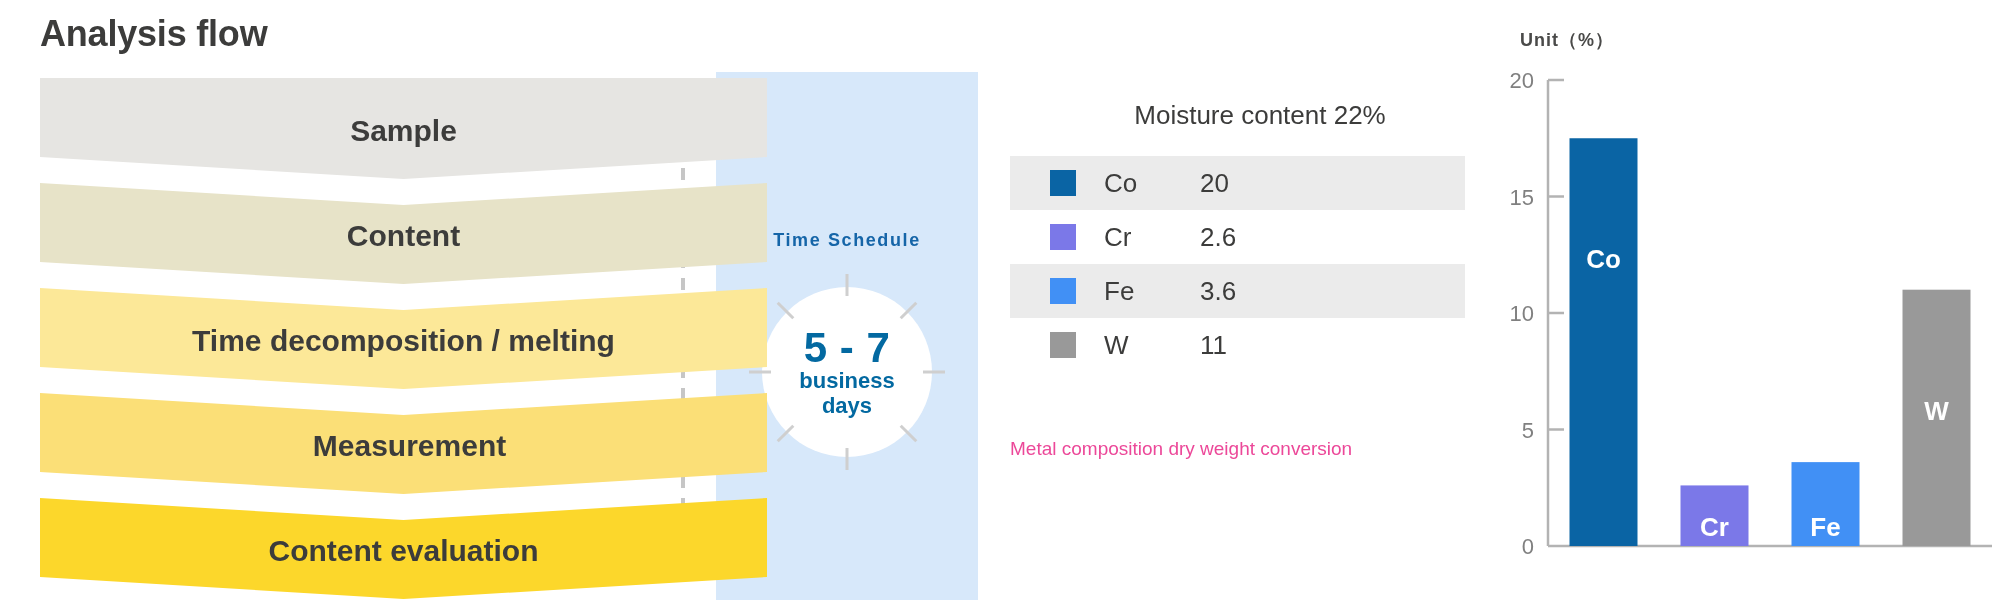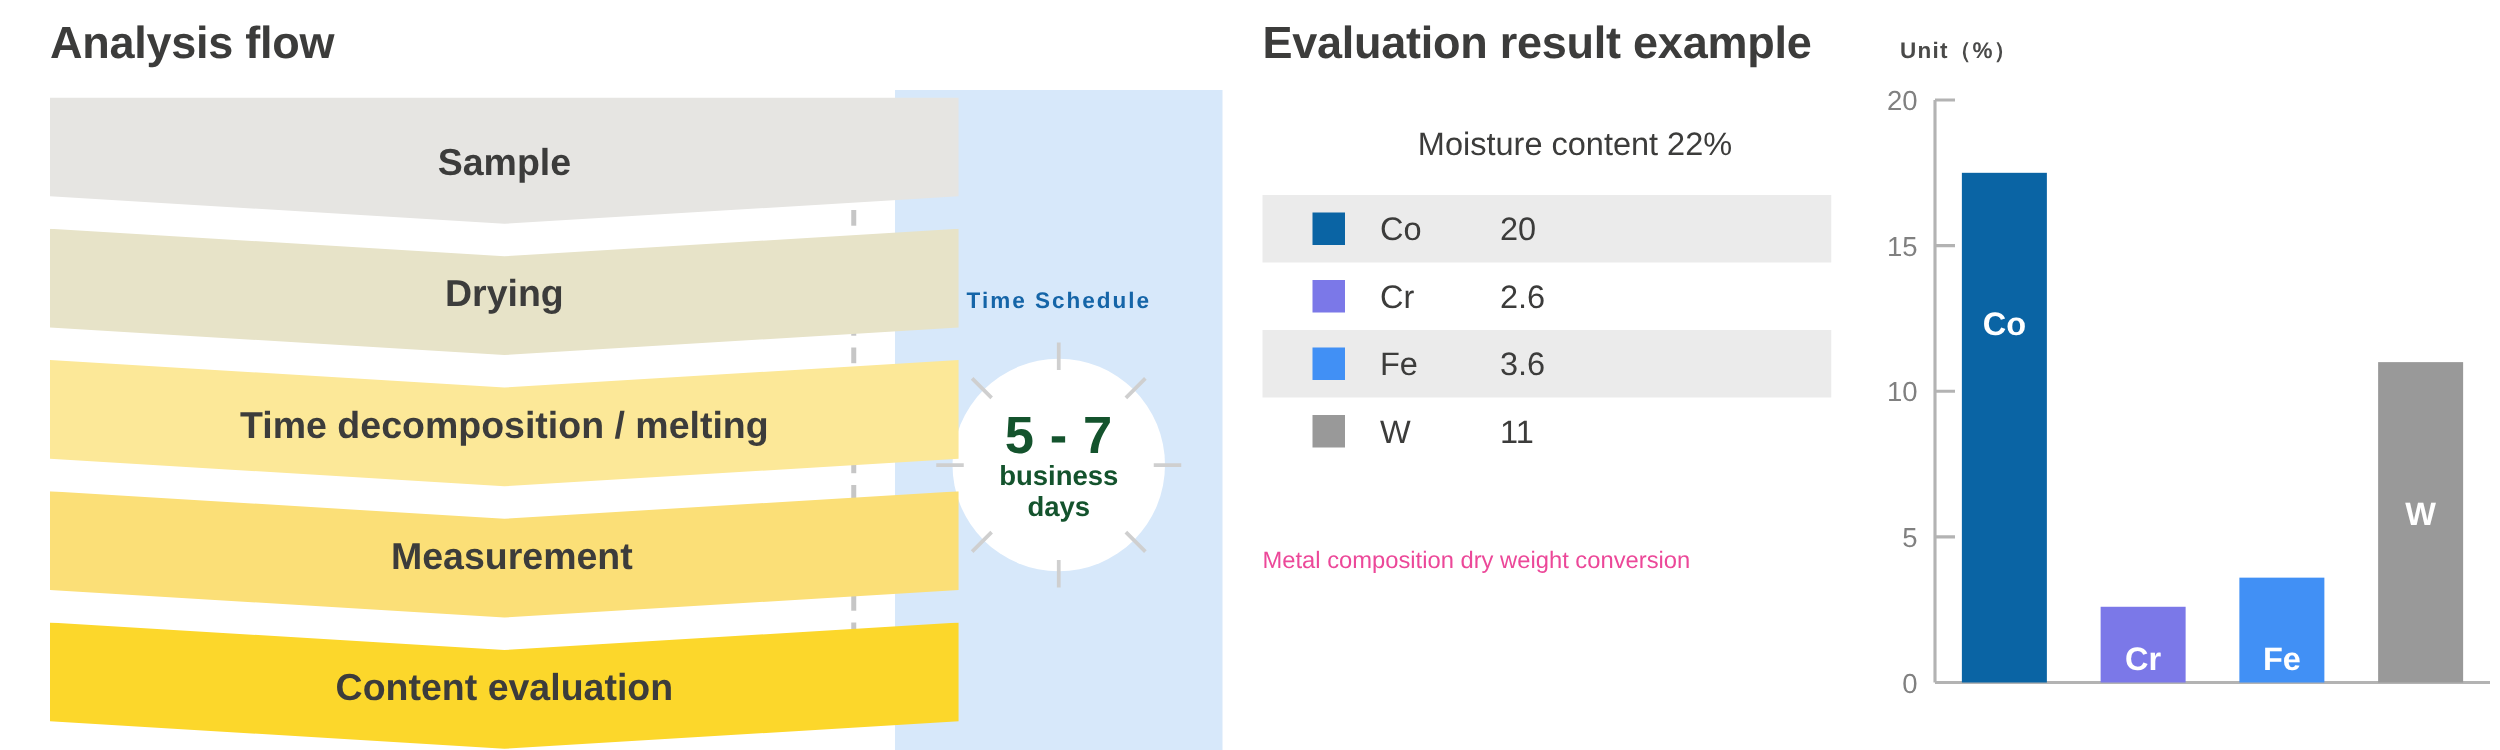--- a/index.html
+++ b/index.html
@@ -97,21 +97,21 @@
     width: 170px; height: 170px;
     background: #ffffff;
     border-radius: 50%;
   }
   .clock-ticks { position: absolute; left: 0; top: 0; width: 200px; height: 200px; }
   .clock-text {
     position: absolute;
     left: 0; top: 0; width: 200px; height: 200px;
     display: flex; flex-direction: column;
     align-items: center; justify-content: center;
-    color: #14532d;
+    color: #0369a1;
   }
   .clock-big { font-size: 42px; font-weight: bold; line-height: 1.04; letter-spacing: 0.5px; }
   .clock-sub { font-size: 22px; font-weight: 600; line-height: 1.12; text-align: center; }
 
   
   .panel-right { position: absolute; left: 1010px; top: 0; width: 990px; height: 600px; }
   #eval-title { left: 0px; top: 13px; }
   .unit-label {
     position: absolute;
     left: 510px; top: 28px;
@@ -179,21 +179,21 @@
         <div class="funnel-step" style="height: 105px; margin-top: 0px;">
           <svg class="step-shape" viewBox="0 0 615 105" preserveAspectRatio="none">
             <polygon points="0,0 307.5,0 615,0 615,79 307.5,101 0,79" fill="#e6e5e2"></polygon>
           </svg>
           <span class="step-label">Sample</span>
         </div>
         <div class="funnel-step" style="height: 105px; margin-top: 0px;">
           <svg class="step-shape" viewBox="0 0 615 105" preserveAspectRatio="none">
             <polygon points="0,0 307.5,22 615,0 615,79 307.5,101 0,79" fill="#e7e3c8"></polygon>
           </svg>
-          <span class="step-label">Drying</span>
+          <span class="step-label">Content</span>
         </div>
         <div class="funnel-step" style="height: 105px; margin-top: 0px;">
           <svg class="step-shape" viewBox="0 0 615 105" preserveAspectRatio="none">
             <polygon points="0,0 307.5,22 615,0 615,79 307.5,101 0,79" fill="#fce898"></polygon>
           </svg>
           <span class="step-label">Time decomposition / melting</span>
         </div>
         <div class="funnel-step" style="height: 105px; margin-top: 0px; padding-left: 12px;">
           <svg class="step-shape" viewBox="0 0 615 105" preserveAspectRatio="none">
             <polygon points="0,0 307.5,22 615,0 615,79 307.5,101 0,79" fill="#fbdf77"></polygon>
@@ -233,21 +233,20 @@
           <div class="clock-big">5 - 7</div>
           <div class="clock-sub">business</div>
           <div class="clock-sub">days</div>
         </div>
       </div>
     </div>
   </div>
 
   <div class="panel-right">
 
-    <div class="section-title" id="eval-title">Evaluation result example</div>
     <div class="unit-label">Unit（%）</div>
 
     <div class="moisture-label">Moisture content 22%</div>
 
     <div class="legend-table" id="legend-table">
         <div class="legend-row alt">
           <span class="legend-swatch" style="background: rgb(10, 100, 164);"></span>
           <span class="legend-name">Co</span>
           <span class="legend-value">20</span>
         </div>

